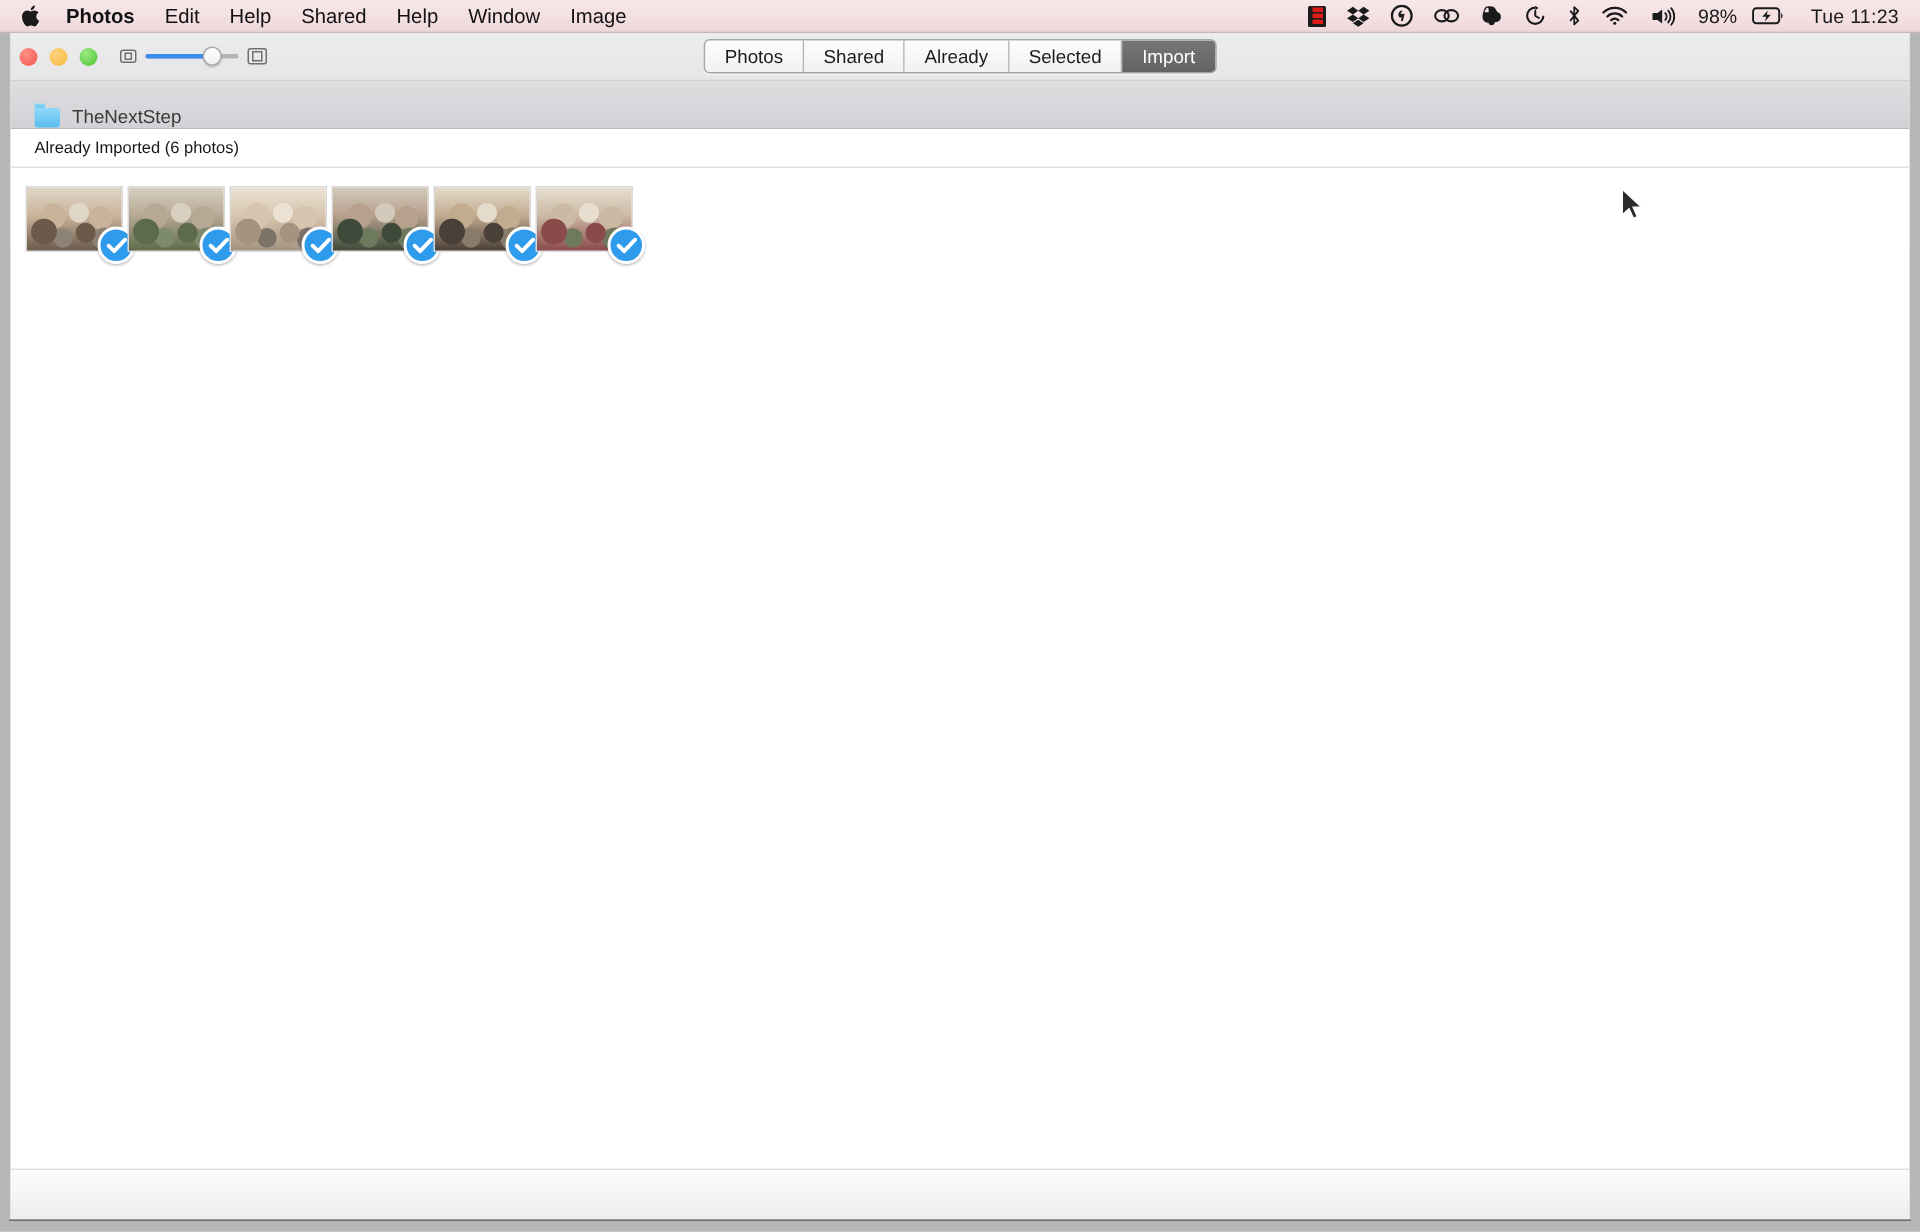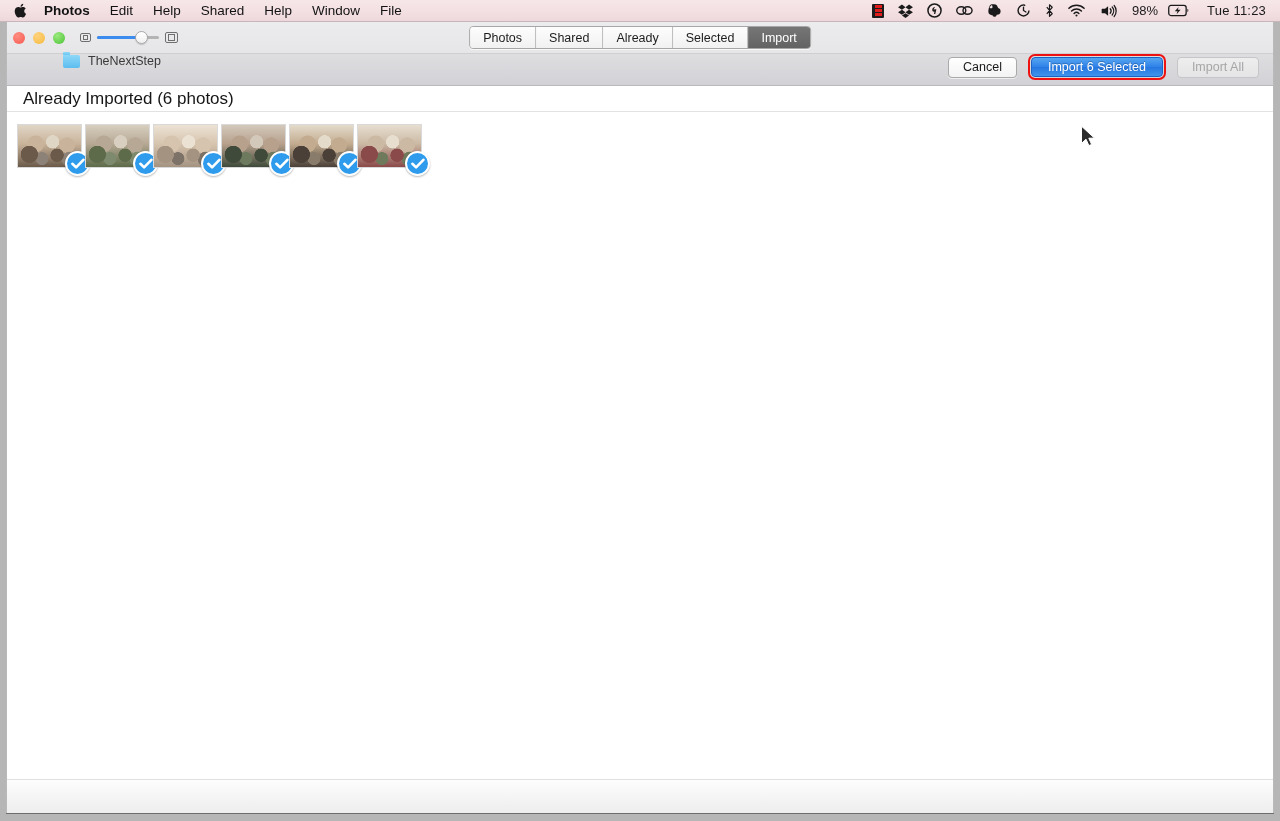--- a/index.html
+++ b/index.html
@@ -117,21 +117,21 @@
   .seg.active {
     background: linear-gradient(to bottom, #767676, #636363);
     color: #ffffff;
   }
 
   
   #toolbar-sub {
     position: relative; height: 32px;
     background: linear-gradient(to bottom, #dedee1 0%, #d2d2d6 100%);
     border-bottom: 1px solid #b9b9bd;
-    display: flex; align-items: flex-start; padding-left: 40px;
+    display: flex; align-items: flex-end;
   }
   .source { display: flex; align-items: center; gap: 8px; padding-left: 16px; }
   .folder-icon {
     width: 17px; height: 13px; position: relative;
     background: linear-gradient(to bottom, #8ed8f8, #5cbdef);
     border-radius: 1px 2px 2px 2px;
   }
   .folder-icon::before {
     content: ""; position: absolute; top: -3px; left: 0;
     width: 7px; height: 3px; border-radius: 1px 1px 0 0;
@@ -169,21 +169,21 @@
   }
 
   
   #section-head {
     position: relative; height: 26px;
     background: #ffffff;
     display: flex; align-items: center;
     border-bottom: 1px solid #e2e2e2;
   }
   #section-head .title {
-    font-size: 17px; color: #161616; padding-left: 16px;
+    font-size: 11px; color: #161616; padding-left: 16px;
   }
 
   
   #grid {
     position: relative;
     padding: 12px 0 0 10px;
     display: flex; gap: 3px;
     background: #ffffff;
   }
   .thumb {
@@ -230,21 +230,21 @@
         <path fill="#1a1a1a" d="M11.2 9.1c0-2 1.6-2.9 1.7-3-0.9-1.4-2.4-1.5-2.9-1.6-1.2-0.1-2.4 0.7-3 0.7-0.6 0-1.6-0.7-2.6-0.7-1.3 0-2.6 0.8-3.3 2-1.4 2.4-0.4 6 1 8 0.7 1 1.5 2.1 2.5 2 1 0 1.4-0.6 2.6-0.6 1.2 0 1.5 0.6 2.6 0.6 1.1 0 1.8-1 2.4-2 0.8-1.1 1.1-2.2 1.1-2.3-0.1 0-2.1-0.8-2.1-3.1z"></path>
         <path fill="#1a1a1a" d="M9.3 3.2c0.5-0.6 0.9-1.5 0.8-2.4-0.8 0-1.7 0.5-2.3 1.2-0.5 0.6-0.9 1.5-0.8 2.3 0.9 0.1 1.8-0.5 2.3-1.1z"></path>
       </svg>
     </div>
     <div class="menu-item app-name">Photos</div>
     <div class="menu-item">Edit</div>
     <div class="menu-item">Help</div>
     <div class="menu-item">Shared</div>
     <div class="menu-item">Help</div>
     <div class="menu-item">Window</div>
-    <div class="menu-item">File</div>
+    <div class="menu-item">Image</div>
   </div>
 
   <div class="mb-right">
     <div class="status-item">
       <span class="filmstrip">
           <i></i>
           <i></i>
           <i></i>
         </span>
     </div>
@@ -340,27 +340,20 @@
         <div class="seg">Selected</div>
         <div class="seg active">Import</div>
       </div>
     </div>
 
     <div id="toolbar-sub">
       <div class="source">
         <span class="folder-icon"></span>
         <span class="source-label">TheNextStep</span>
       </div>
-      <div class="tb-buttons">
-        <div class="btn plain">Cancel</div>
-        <div class="btn-focus-wrap">
-          <div class="btn primary">Import 6 Selected</div>
-        </div>
-        <div class="btn disabled">Import All</div>
-      </div>
     </div>
 
     <div id="section-head">
       <div class="title">Already Imported (6 photos)</div>
     </div>
 
     <div id="grid">
         <div class="thumb">
           <div class="img" style="background: radial-gradient(circle at 18% 70%, rgb(107, 90, 74) 0px, rgb(107, 90, 74) 14%, transparent 15%), radial-gradient(circle at 38% 80%, rgb(141, 130, 119) 0px, rgb(141, 130, 119) 12%, transparent 13%), radial-gradient(circle at 62% 72%, rgb(107, 90, 74) 0px, rgb(107, 90, 74) 13%, transparent 14%), radial-gradient(circle at 82% 82%, rgb(141, 130, 119) 0px, rgb(141, 130, 119) 12%, transparent 13%), radial-gradient(circle at 28% 45%, rgb(201, 179, 154) 0px, rgb(201, 179, 154) 16%, transparent 17%), radial-gradient(circle at 55% 40%, rgb(224, 214, 198) 0px, rgb(224, 214, 198) 15%, transparent 16%), radial-gradient(circle at 78% 48%, rgb(201, 179, 154) 0px, rgb(201, 179, 154) 14%, transparent 15%), linear-gradient(rgb(224, 214, 198) 0%, rgb(201, 179, 154) 45%, rgb(107, 90, 74) 100%);"></div>
           <div class="badge" style="background: rgb(46, 155, 236);">

